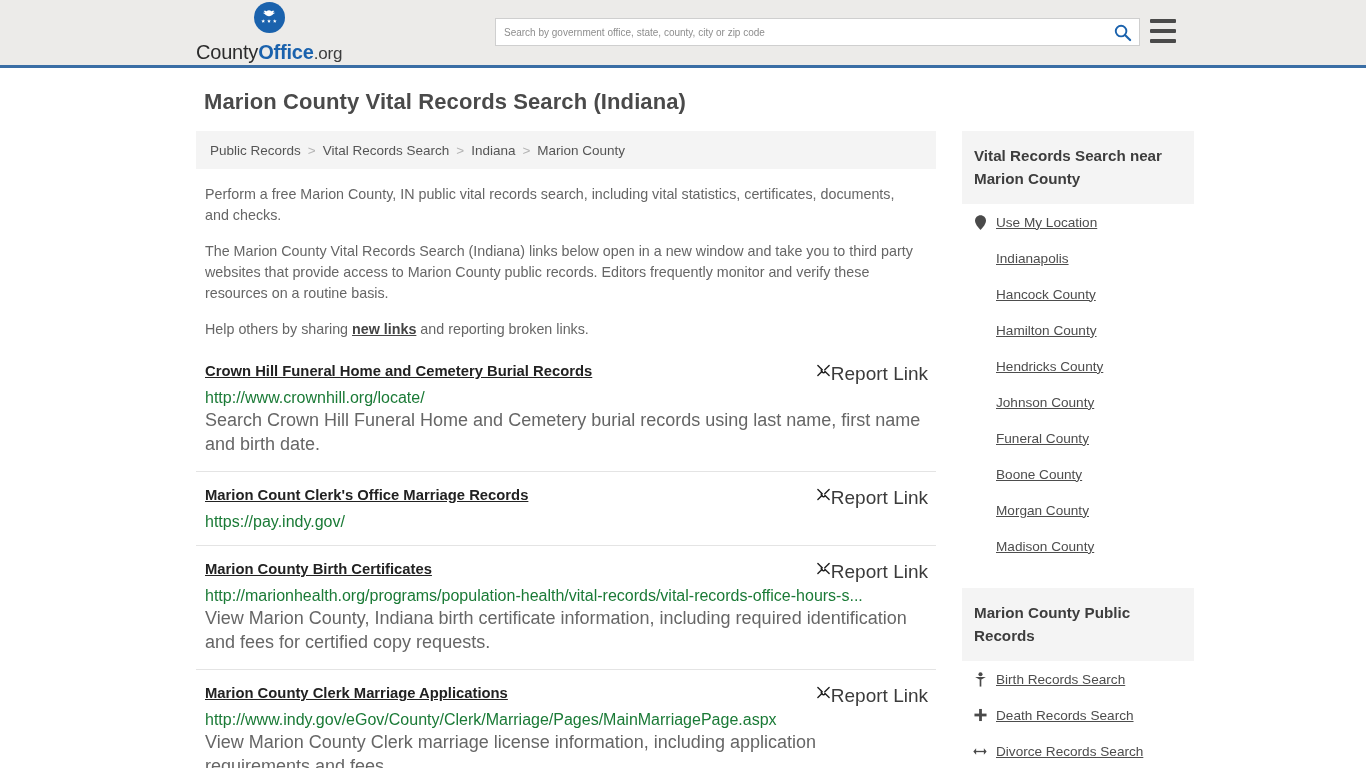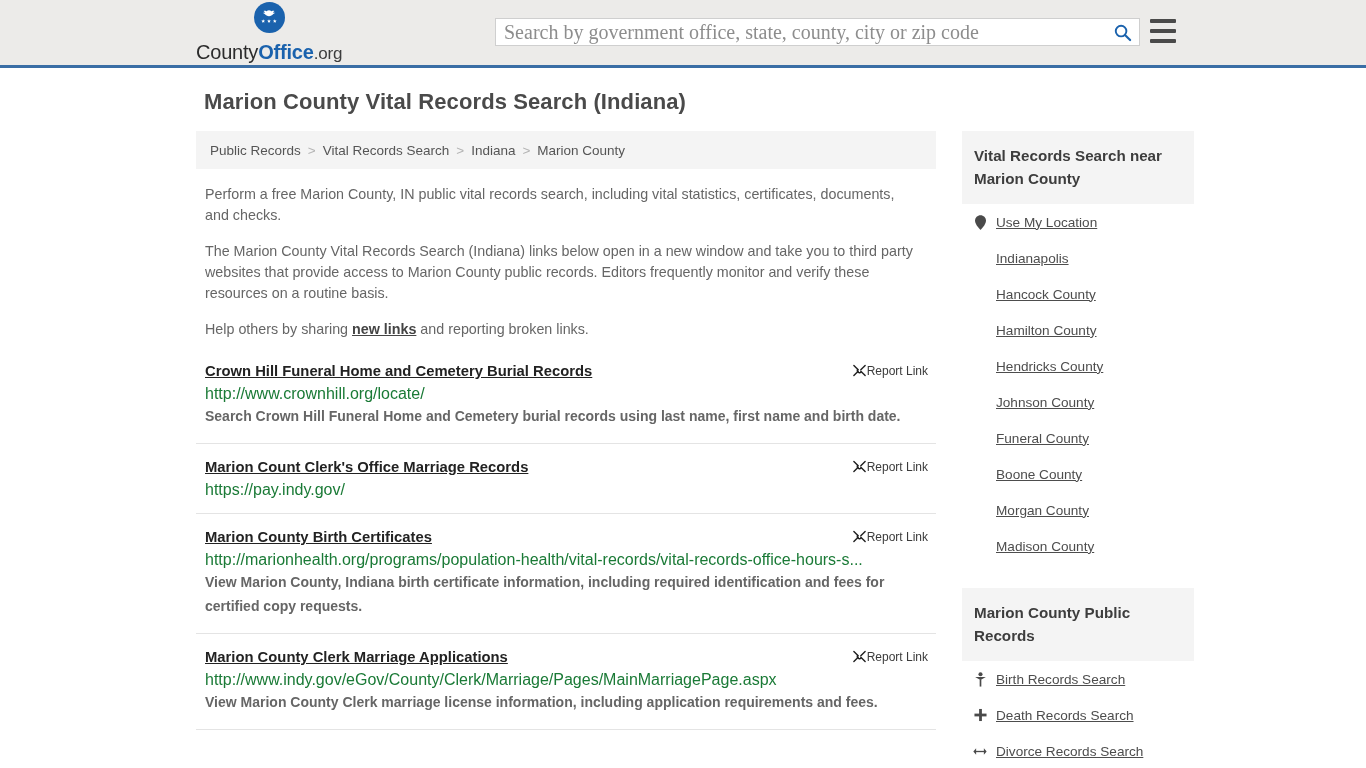--- a/index.html
+++ b/index.html
@@ -55,22 +55,22 @@
     align-items: center;
     background: #ffffff;
     border: 1px solid #cfcfcf;
   }
   #search-input {
     flex: 1;
     border: none;
     outline: none;
     height: 100%;
     padding: 0 8px;
-    font-size: 20px;
-    font-family: Liberation Serif, serif;
+    font-size: 10px;
+    font-family: Liberation Sans, sans-serif;
     color: #333;
     background: transparent;
   }
   #search-input::placeholder { color: #8d8d8d; }
   #search-btn {
     width: 34px; height: 100%;
     border: none; background: transparent;
     cursor: pointer;
     display: flex; align-items: center; justify-content: center;
     padding: 0;
@@ -159,43 +159,42 @@
   .result-title {
     font-size: 14.8px;
     font-weight: bold;
     color: #222;
     text-decoration: underline;
     line-height: 19px;
     cursor: pointer;
   }
   .report-link {
     display: flex;
-    align-items: flex-end;
+    align-items: flex-start;
     gap: 0;
-    font-size: 12px;
+    font-size: 19px;
     color: #3b3b3b;
     white-space: nowrap;
     cursor: pointer;
     margin-right: 8px;
     margin-top: 1px;
   }
   .result-url {
     font-size: 16px;
     color: #1a7a36;
     margin-top: 5px;
     line-height: 16px;
     word-break: break-all;
   }
   .result-desc {
-    font-size: 14px;
+    font-size: 18px;
     color: #666;
     line-height: 24px;
     margin-top: 2px;
     max-width: 716px;
-    font-weight: bold;
   }
 
   
   .side-head {
     background: #f4f4f4;
     padding: 13px 14px 14px 12px;
     font-size: 15.2px;
     font-weight: bold;
     color: #3d3d3d;
     line-height: 23px;

